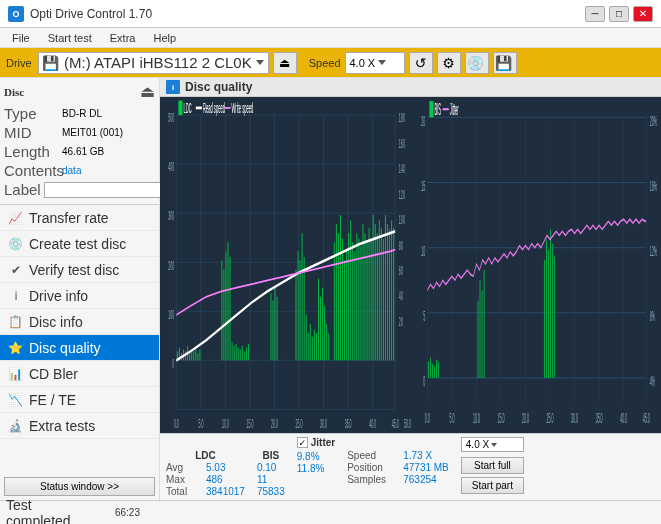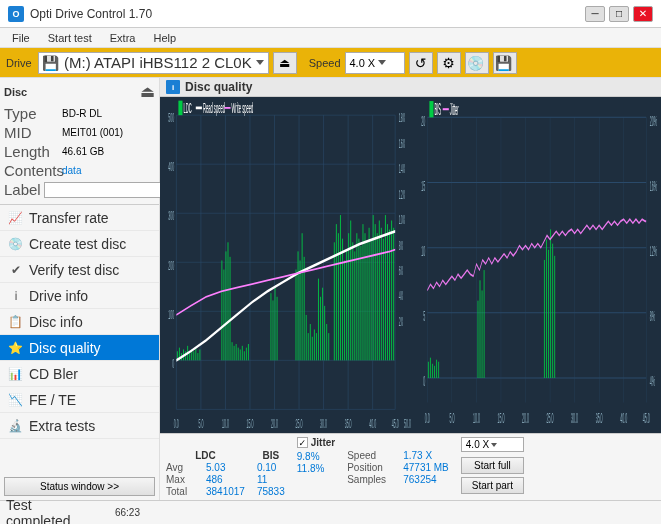--- a/index.html
+++ b/index.html
@@ -128,21 +128,21 @@
       flex-shrink: 0;
     }
     .disc-info-panel {
       border-bottom: 1px solid #ccc;
       padding: 4px;
     }
     .disc-info-header {
       display: flex; align-items: center; justify-content: space-between;
       margin-bottom: 4px;
     }
-    .disc-label { font-size: 11px; font-weight: bold; color: #333; }
+    .disc-label { font-size: 11px; font-weight: bold; color: #333; font-family: Liberation Serif, serif; }
     .disc-icon { font-size: 16px; color: #555; }
     .disc-row {
       display: flex; align-items: center; margin-bottom: 2px;
     }
     .disc-key { font-size: 15px; color: #555; width: 58px; }
     .disc-val { font-size: 10px; color: #000; }
     .disc-val.blue { color: #0078d7; }
     .label-row { display: flex; align-items: center; gap: 3px; }
     .label-input {
       flex: 1; height: 16px; border: 1px solid #aaa;

